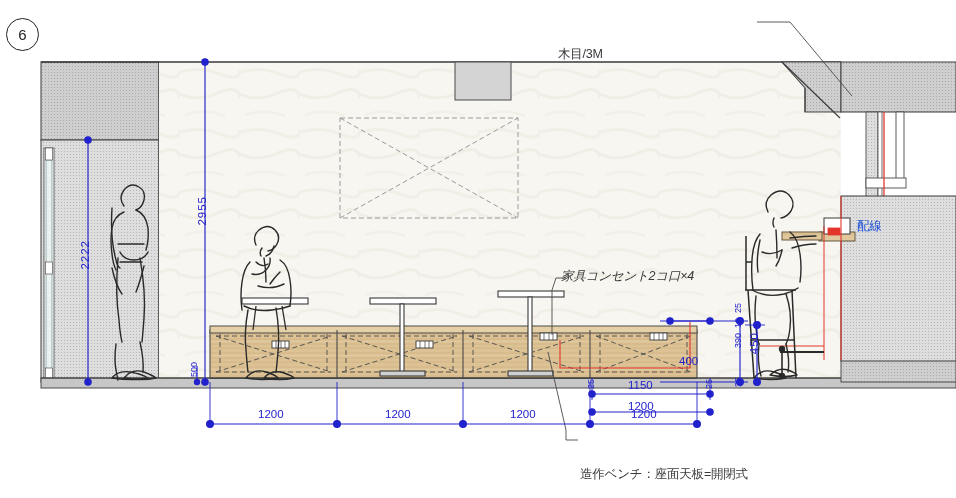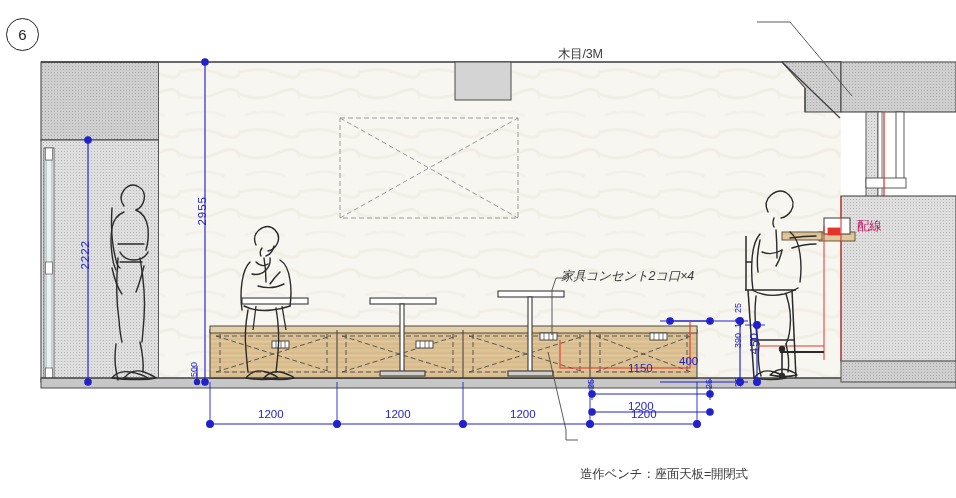--- a/index.html
+++ b/index.html
@@ -20,21 +20,21 @@
   svg.board { position:absolute; left:0; top:0; width:956px; height:498px; }
 
   .anno {
     position: absolute;
     color: #3a3a3a;
     font-size: 12.5px;
     line-height: 17px;
     white-space: pre;
     letter-spacing: -0.2px;
   }
-  .anno-red { color: #be185d; }
+  .anno-red { color: #1d4ed8; }
   .dim-txt {
     position: absolute;
     color: #2222cc;
     font-size: 11.5px;
     white-space: pre;
     letter-spacing: 0px;
   }
   .dim-txt.vert {
     writing-mode: vertical-rl;
     text-orientation: sideways;
@@ -363,21 +363,21 @@
 
   <div class="dim-txt vert small" style="left:189px; top:362px;">500</div>
 
   <div class="dim-txt" style="left:258px; top:408px;">1200</div>
   <div class="dim-txt" style="left:385px; top:408px;">1200</div>
   <div class="dim-txt" style="left:510px; top:408px;">1200</div>
   <div class="dim-txt" style="left:631px; top:408px;">1200</div>
 
   <div class="dim-txt" style="left:679px; top:307px;margin-top:48px;">400</div>
 
-  <div class="dim-txt" style="left:628px; top:362px;">1150</div>
+  <div class="dim-txt" style="left:628px; top:379px;">1150</div>
   <div class="dim-txt vert small" style="left:586px; top:379px;">25</div>
   <div class="dim-txt vert small" style="left:704px; top:379px;">25</div>
 
   <div class="dim-txt" style="left:628px; top:400px;">1200</div>
 
   <div class="dim-txt vert small" style="left:733px; top:303px;">25</div>
   <div class="dim-txt vert small" style="left:733px; top:318px;">10</div>
   <div class="dim-txt vert small" style="left:733px; top:333px;">390</div>
   <div class="dim-txt vert small" style="left:733px; top:377px;">25</div>
 

